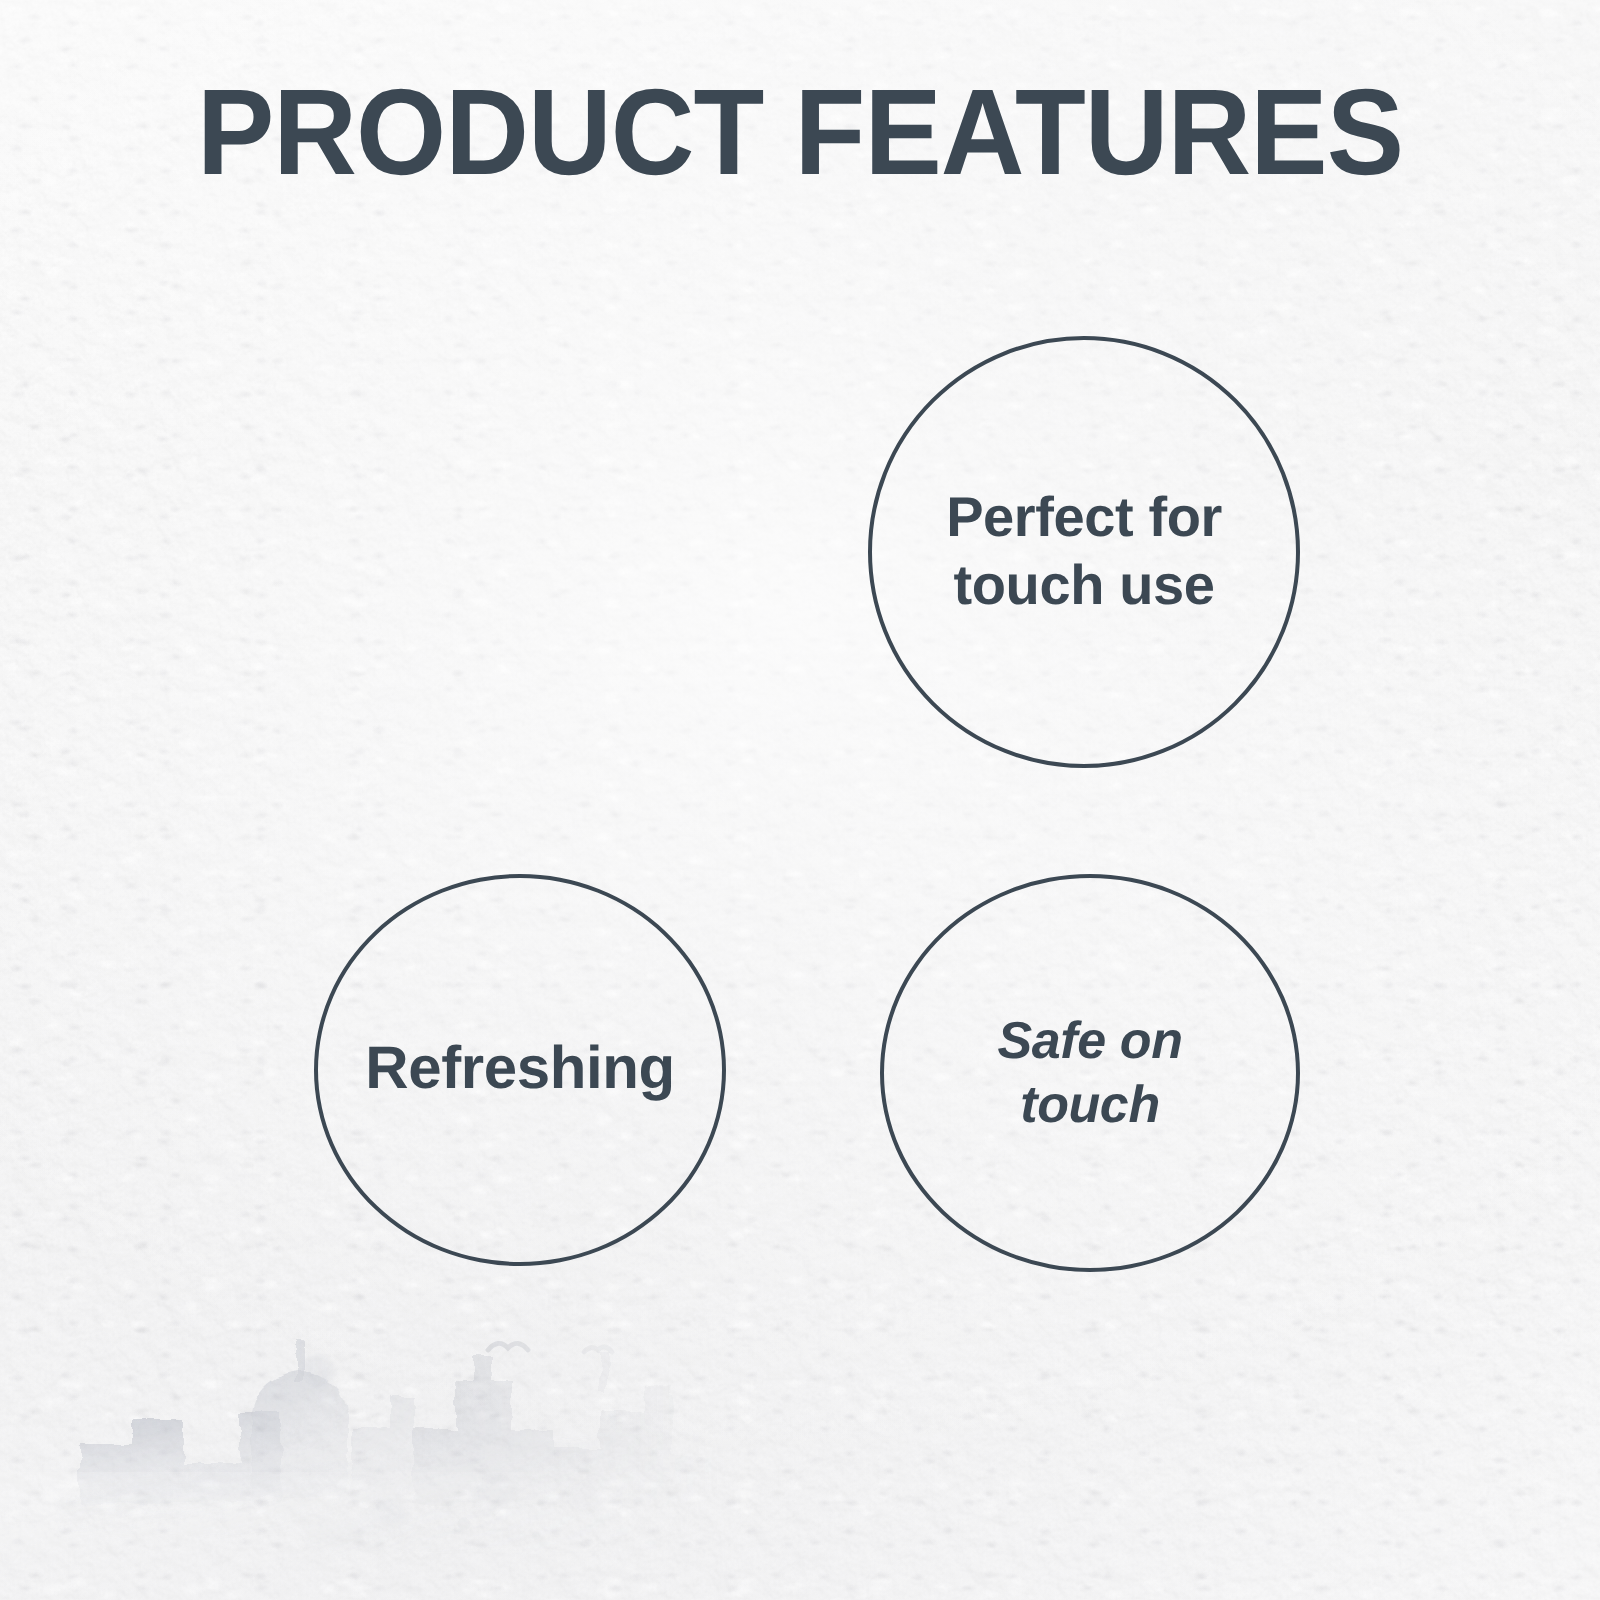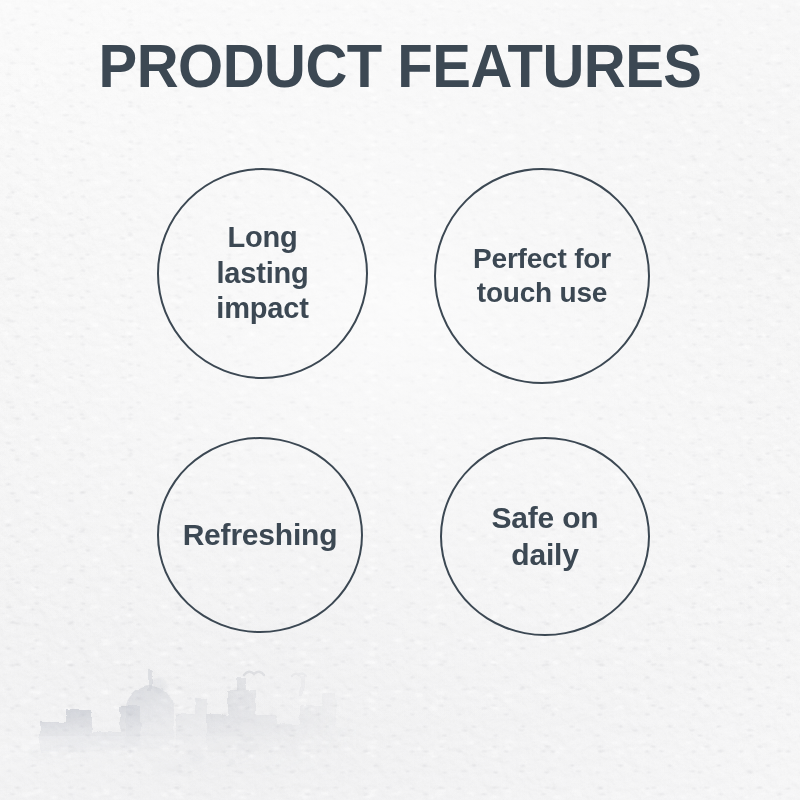--- a/index.html
+++ b/index.html
@@ -97,21 +97,21 @@
   .feature-label .light  { font-weight: 600; }
 
   #circle-1 { left: 157px; top: 168px; width: 211px; height: 211px; }
   #circle-2 { left: 434px; top: 168px; width: 216px; height: 216px; }
   #circle-3 { left: 157px; top: 437px; width: 206px; height: 196px; }
   #circle-4 { left: 440px; top: 437px; width: 210px; height: 199px; }
 
   #circle-1 .feature-label { font-size: 29px; }
   #circle-2 .feature-label { font-size: 28px; }
   #circle-3 .feature-label { font-size: 30px; }
-  #circle-4 .feature-label { font-size: 30px; }
+  #circle-4 .feature-label { font-size: 26px; font-style: italic; }
 
   
   #skyline-art {
     position: absolute;
     left: 0;
     top: 500px;
     width: 800px;
     height: 300px;
     pointer-events: none;
   }
@@ -143,45 +143,38 @@
       </filter>
     </defs>
     <rect width="800" height="800" filter="url(#bumpFilter)" opacity="0.85"></rect>
     <rect width="800" height="800" filter="url(#grainFilter)" opacity="0.45"></rect>
   </svg>
 
   <div id="paper-sheen"></div>
 
   <div id="page-title">PRODUCT FEATURES</div>
 
-  <div class="feature-circle" id="circle-1">
-    <div class="feature-label">
-      <span class="strong">Long</span><br>
-      <span class="strong">lasting</span><br>
-      <span class="strong">impact</span>
-    </div>
-  </div>
 
   <div class="feature-circle" id="circle-2">
     <div class="feature-label">
       <span class="strong">Perfect for</span><br>
       <span class="strong">touch use</span>
     </div>
   </div>
 
   <div class="feature-circle" id="circle-3">
     <div class="feature-label">
       <span class="strong">Refreshing</span><br>
     </div>
   </div>
 
   <div class="feature-circle" id="circle-4">
     <div class="feature-label">
       <span class="strong">Safe</span><span class="light"> on</span><br>
-      <span class="light">daily</span>
+      <span class="light">touch</span>
     </div>
   </div>
 
   <svg id="skyline-art" width="800" height="300" viewBox="0 0 800 300" xmlns="http://www.w3.org/2000/svg">
     <defs>
       <filter id="wcRough" x="-15%" y="-15%" width="130%" height="130%">
         <feTurbulence type="fractalNoise" baseFrequency="0.045 0.07" numOctaves="4" seed="3" result="noise"></feTurbulence>
         <feDisplacementMap in="SourceGraphic" in2="noise" scale="7" xChannelSelector="R" yChannelSelector="G"></feDisplacementMap>
       </filter>
       <filter id="wcRough2" x="-15%" y="-15%" width="130%" height="130%">

